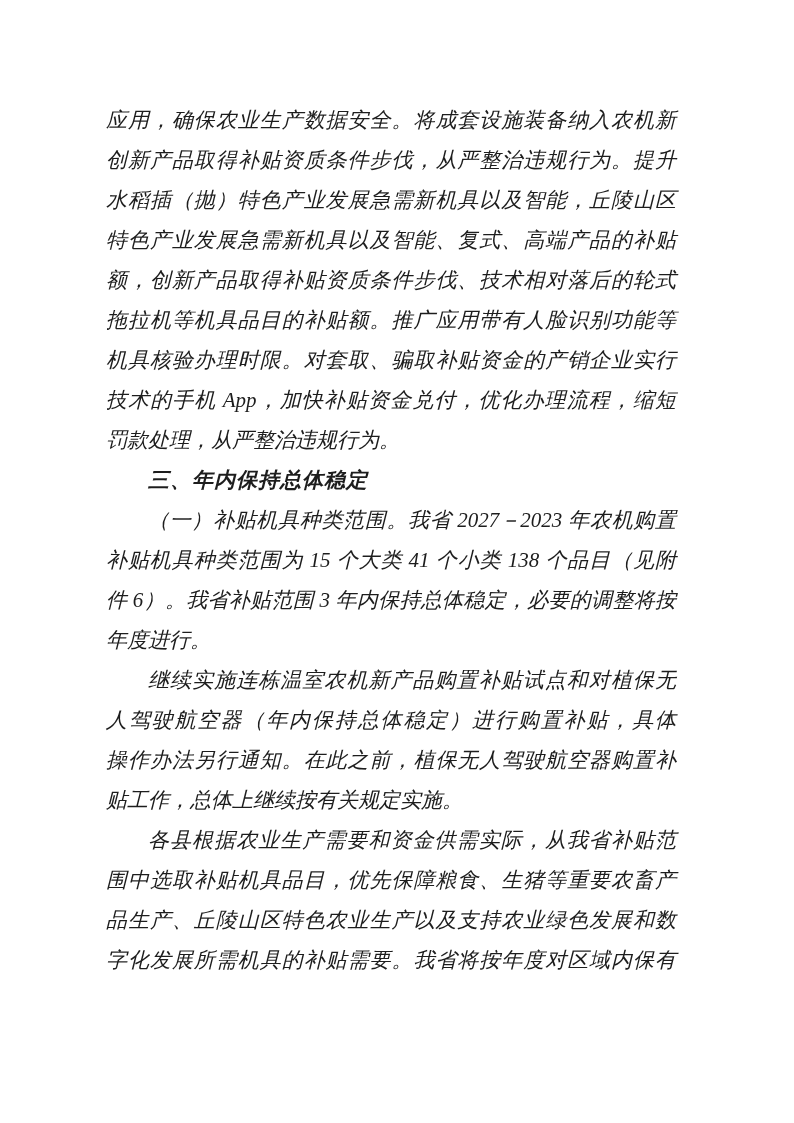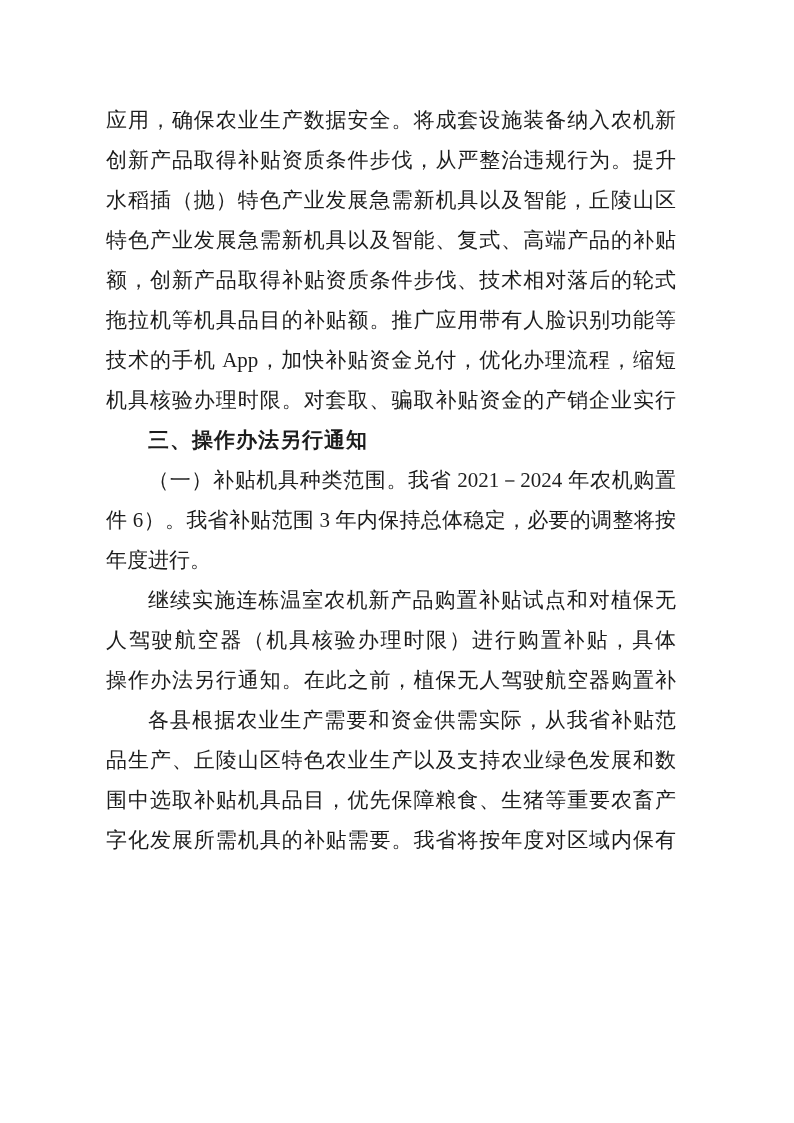--- a/index.html
+++ b/index.html
@@ -9,20 +9,21 @@
     background: #ffffff;
   }
   .page {
     position: relative;
     width: 794px;
     height: 986px;
     background: #ffffff;
     overflow: hidden;
     font-family: "Liberation Serif", "DejaVu Serif", serif;
     color: #1d1d1d;
+    font-style: italic;
   }
   .body-text {
     position: absolute;
     left: 106px;
     top: 100px;
     width: 570px;
   }
   .ln {
     height: 40px;
     line-height: 40px;
@@ -59,29 +60,32 @@
 <body>
 
 <div class="page">
   <div class="body-text">
     <div class="ln">应用，确保农业生产数据安全。将成套设施装备纳入农机新</div>
     <div class="ln">创新产品取得补贴资质条件步伐，从严整治违规行为。提升</div>
     <div class="ln">水稻插（抛）特色产业发展急需新机具以及智能，丘陵山区</div>
     <div class="ln">特色产业发展急需新机具以及智能、复式、高端产品的补贴</div>
     <div class="ln">额，创新产品取得补贴资质条件步伐、技术相对落后的轮式</div>
     <div class="ln">拖拉机等机具品目的补贴额。推广应用带有人脸识别功能等</div>
+    <div class="ln">机具核验办理时限。对套取、骗取补贴资金的产销企业实行</div>
     <div class="ln">技术的手机 App，加快补贴资金兑付，优化办理流程，缩短</div>
-    <div class="ln">机具核验办理时限。对套取、骗取补贴资金的产销企业实行</div>
-    <div class="ln heading indent">三、操作办法另行通知</div>
-    <div class="ln indent">（一）补贴机具种类范围。我省 2021－2024 年农机购置</div>
+    <div class="ln end">罚款处理，从严整治违规行为。</div>
+    <div class="ln heading indent">三、年内保持总体稳定</div>
+    <div class="ln indent">（一）补贴机具种类范围。我省 2027－2023 年农机购置</div>
+    <div class="ln">补贴机具种类范围为 15 个大类 41 个小类 138 个品目（见附</div>
     <div class="ln">件 6）。我省补贴范围 3 年内保持总体稳定，必要的调整将按</div>
     <div class="ln end">年度进行。</div>
     <div class="ln indent">继续实施连栋温室农机新产品购置补贴试点和对植保无</div>
-    <div class="ln">人驾驶航空器（机具核验办理时限）进行购置补贴，具体</div>
+    <div class="ln">人驾驶航空器（年内保持总体稳定）进行购置补贴，具体</div>
     <div class="ln">操作办法另行通知。在此之前，植保无人驾驶航空器购置补</div>
+    <div class="ln end">贴工作，总体上继续按有关规定实施。</div>
     <div class="ln indent">各县根据农业生产需要和资金供需实际，从我省补贴范</div>
+    <div class="ln">围中选取补贴机具品目，优先保障粮食、生猪等重要农畜产</div>
     <div class="ln">品生产、丘陵山区特色农业生产以及支持农业绿色发展和数</div>
-    <div class="ln">围中选取补贴机具品目，优先保障粮食、生猪等重要农畜产</div>
     <div class="ln">字化发展所需机具的补贴需要。我省将按年度对区域内保有</div>
   </div>
 
   <div class="page-number">— 4 —</div>
 </div>
 
 </body></html>

